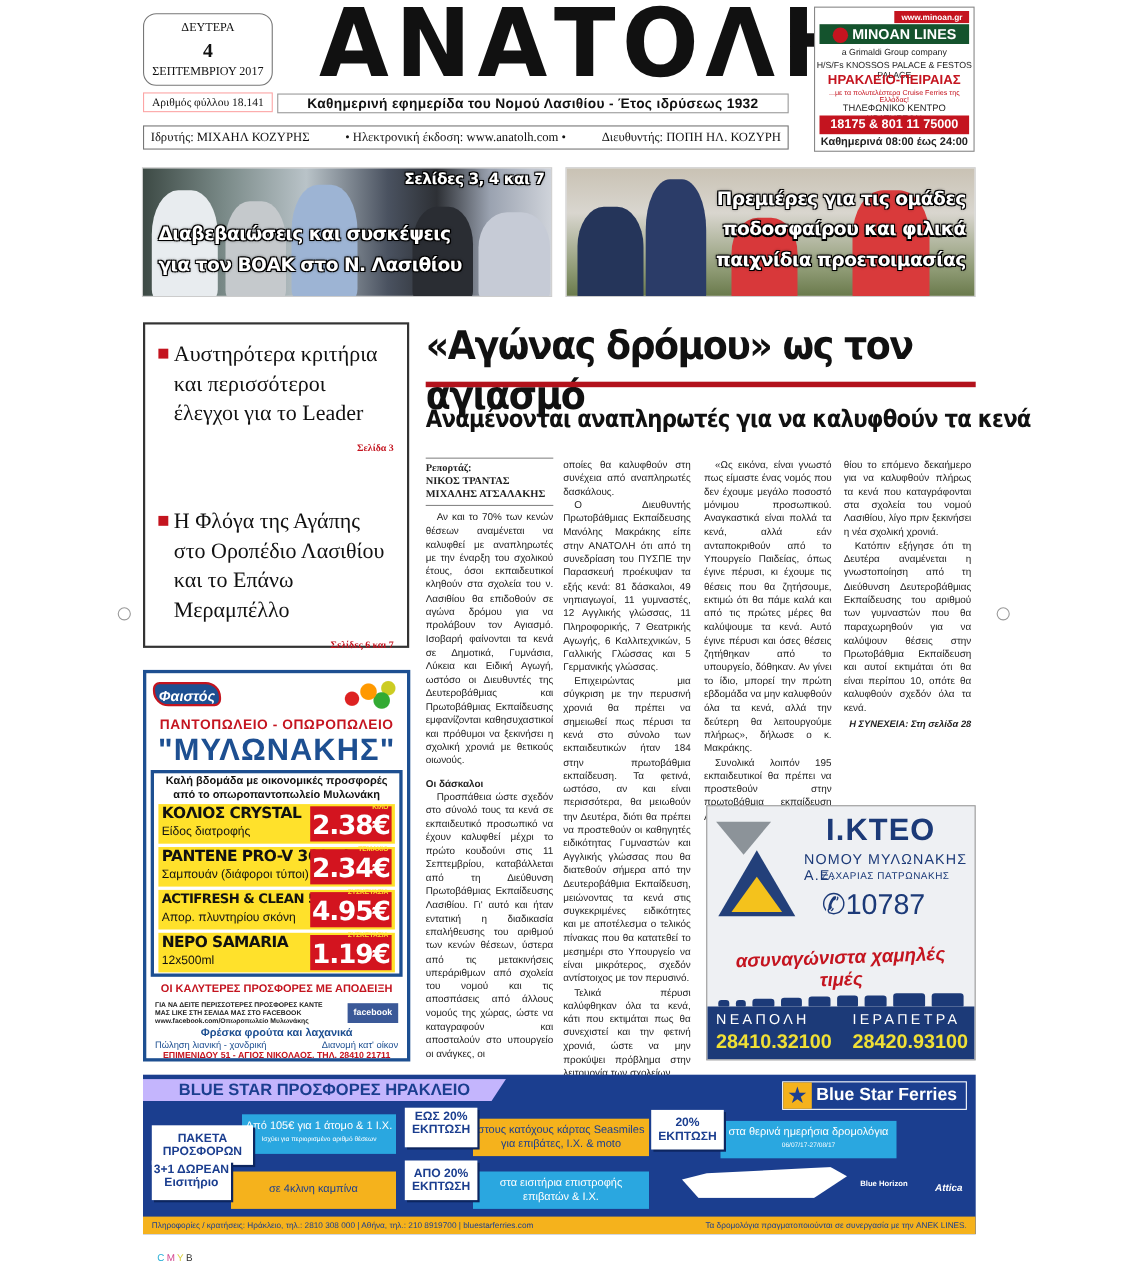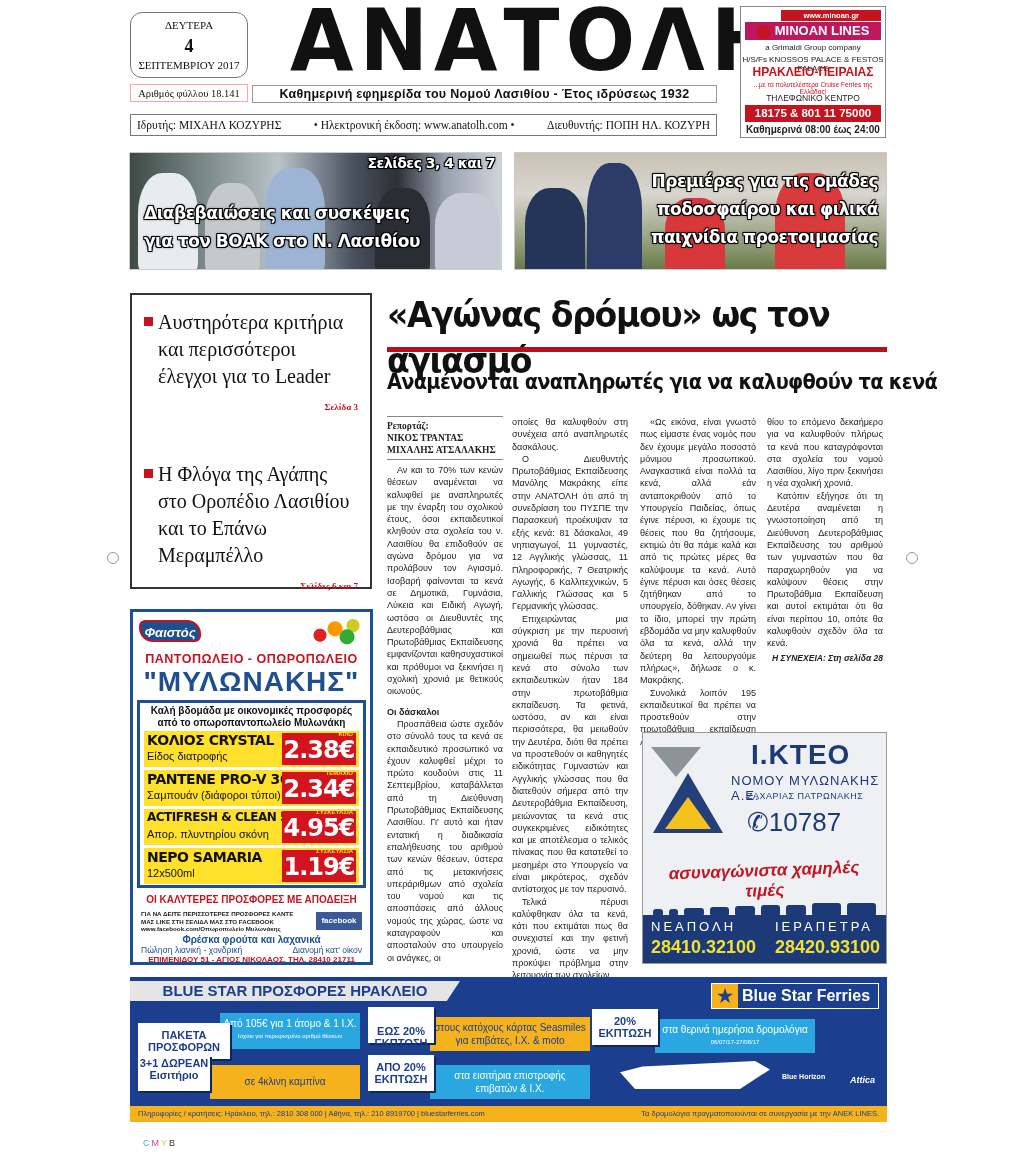--- a/index.html
+++ b/index.html
@@ -7,22 +7,22 @@
 .abs{position:absolute}
 
 .datebox{left:130px;top:12px;width:118px;height:66px;border:1px solid #777;border-radius:12px;text-align:center;font-family:"Liberation Serif",serif;font-size:11px;line-height:1.25;padding-top:6px}
 .datebox .day{font-size:18px;font-weight:bold;margin:2px 0}
 .issue{left:130px;top:84px;width:118px;height:18px;font-family:"Liberation Serif",serif;font-size:10.5px;text-align:center;line-height:18px;border:1px solid #fca5a5}
 .logo{left:290px;top:0;width:430px;height:82px;font-family:"DejaVu Sans",sans-serif;font-weight:bold;font-size:82px;letter-spacing:6px;line-height:82px;text-align:center;color:#111;transform:scaleY(1.05)}
 .tagline{left:252px;top:85px;width:465px;height:18px;border:1px solid #999;font-weight:bold;font-size:12.5px;line-height:16px;text-align:center;letter-spacing:.3px}
 .founders{left:130px;top:114px;width:587px;height:22px;border:1px solid #777;font-family:"Liberation Serif",serif;font-size:11.5px;line-height:20px;display:flex;justify-content:space-between;padding:0 6px}
 
 .minoan{left:740px;top:6px;width:146px;height:132px;border:1px solid #888;background:#fff;font-size:8px;text-align:center;color:#222}
-.minoan .url{position:absolute;right:4px;top:3px;background:#c4141f;color:#fff;font-weight:bold;font-size:7.5px;padding:1px 22px}
-.minoan .brand{position:absolute;left:4px;right:4px;top:15px;height:18px;background:#be185d;color:#fff;font-weight:bold;font-size:13px;line-height:18px}
+.minoan .url{position:absolute;right:4px;top:3px;background:#c4141f;color:#fff;font-weight:bold;font-size:7.5px;padding:1px 6px}
+.minoan .brand{position:absolute;left:4px;right:4px;top:15px;height:18px;background:#14532d;color:#fff;font-weight:bold;font-size:13px;line-height:18px}
 .minoan .brand .dot{display:inline-block;width:14px;height:14px;border-radius:50%;background:#c4141f;vertical-align:middle;margin-right:4px}
 .minoan .l{position:absolute;left:0;right:0}
 .minoan .route{color:#c4141f;font-weight:bold;font-size:12px}
 .minoan .phone{left:4px!important;right:4px!important;background:#c4141f;color:#fff;font-weight:bold;font-size:11.5px;height:17px;line-height:17px}
 
 .photo{top:152px;height:118px;overflow:hidden;border:1px solid #ccc}
 .photo1{left:129px;width:373px;background:linear-gradient(90deg,#3d4a45 0%,#7a8a88 20%,#b9c3c8 40%,#4a5260 60%,#2d3035 72%,#9aa2b0 85%,#cfd3da 100%)}
 .photo2{left:514px;width:373px;background:linear-gradient(180deg,#c9c2b4 0%,#d9d6cf 35%,#8e9a74 80%,#6a7a4c 100%)}
 .fig{position:absolute;border-radius:40% 40% 10% 10%}
 .headline-overlay{position:absolute;color:#fff;font-weight:bold;font-family:"DejaVu Sans",sans-serif;text-shadow:0 0 3px #000,1px 1px 0 #000,-1px -1px 0 #000,1px -1px 0 #000,-1px 1px 0 #000;letter-spacing:-.5px}
@@ -69,21 +69,21 @@
 .ktei .t3{position:absolute;left:104px;top:58px;font-size:9px;color:#1c3a78;letter-spacing:.5px}
 .ktei .ph{position:absolute;left:104px;top:74px;font-size:26px;font-weight:normal;color:#1c3a78}
 .ktei .slog{position:absolute;left:8px;top:128px;right:8px;color:#c4141f;font-weight:bold;font-style:italic;font-size:17px;text-align:center;transform:rotate(-2deg)}
 .ktei .trucks{position:absolute;left:10px;right:10px;top:168px;height:14px;display:flex;gap:6px;align-items:flex-end}
 .ktei .trucks span{background:#1c3a78;height:10px;flex:1;border-radius:3px 3px 1px 1px}
 .ktei .bar{position:absolute;left:0;right:0;bottom:0;height:48px;background:#1c3a78}
 .ktei .c1,.ktei .c2{position:absolute;top:4px;color:#fff;font-size:13px;letter-spacing:3px}
 .ktei .n1,.ktei .n2{position:absolute;top:22px;color:#f0e035;font-weight:bold;font-size:18px}
 
 .bs{left:130px;top:977px;width:757px;height:145px;background:#1b3e8f;overflow:hidden}
-.bs .title{position:absolute;left:0;top:4px;width:330px;height:20px;background:#e5e5e5;clip-path:polygon(0 0,100% 0,96% 100%,0 100%);color:#1b3e8f;font-weight:bold;font-size:15px;line-height:20px;text-align:center}
+.bs .title{position:absolute;left:0;top:4px;width:330px;height:20px;background:#c4b5fd;clip-path:polygon(0 0,100% 0,96% 100%,0 100%);color:#1b3e8f;font-weight:bold;font-size:15px;line-height:20px;text-align:center}
 .bs .brandbox{position:absolute;right:8px;top:6px;width:168px;height:26px;border:1px solid #fff;background:#1b3e8f;color:#fff;font-weight:bold;font-size:16px;line-height:24px;padding-left:30px}
 .bs .brandbox .star{position:absolute;left:0;top:0;width:26px;height:24px;background:#f5b21c;color:#1b3e8f;text-align:center;font-size:18px;line-height:24px}
 .card{position:absolute;background:#fff;color:#1b3e8f;font-weight:bold;text-align:center;font-size:11px;line-height:12px;box-shadow:2px 2px 0 #0d2660}
 .strip{position:absolute;height:34px;font-size:10px;text-align:center;line-height:13px;padding-top:4px}
 .strip.blue{background:#2aa7e0;color:#fff}
 .strip.yel{background:#f5b21c;color:#1b3e8f}
 .bs .ship{position:absolute;left:490px;top:84px;width:150px;height:28px;background:#fff;clip-path:polygon(0 40%,15% 20%,90% 0,100% 30%,80% 100%,10% 100%)}
 .bs .shipname{position:absolute;left:652px;top:96px;color:#fff;font-size:7px;font-weight:bold}
 .bs .attica{position:absolute;right:12px;top:98px;color:#fff;font-size:9px;font-weight:bold;font-style:italic}
 .bs .foot{position:absolute;left:0;right:0;bottom:0;height:16px;background:#f5b21c;color:#1b3e8f;font-size:7.5px;line-height:16px;display:flex;justify-content:space-between;padding:0 8px}
@@ -260,21 +260,21 @@
   <div class="strip blue" style="left:90px;top:36px;width:140px;height:36px">
       <div>Από 105€ για 1 άτομο &amp; 1 Ι.Χ.</div>
       <div style="font-size:6px">Ισχύει για περιορισμένο αριθμό θέσεων</div>
     </div>
   <div class="card" style="left:8px;top:46px;width:92px;height:36px;padding-top:6px">ΠΑΚΕΤΑ ΠΡΟΣΦΟΡΩΝ</div>
 
   <div class="strip yel" style="left:300px;top:40px;width:160px">
       <div>στους κατόχους κάρτας Seasmiles</div>
       <div>για επιβάτες, Ι.Χ. &amp; moto</div>
     </div>
-  <div class="card" style="left:238px;top:30px;width:66px;height:36px;padding-top:18px">ΕΩΣ 20% ΕΚΠΤΩΣΗ</div>
+  <div class="card" style="left:238px;top:30px;width:66px;height:36px;padding-top:2px">ΕΩΣ 20% ΕΚΠΤΩΣΗ</div>
 
   <div class="strip blue" style="left:525px;top:42px;width:160px">
       <div>στα θερινά ημερήσια δρομολόγια</div>
       <div style="font-size:6px">06/07/17-27/08/17</div>
     </div>
   <div class="card" style="left:462px;top:32px;width:66px;height:36px;padding-top:6px">20% ΕΚΠΤΩΣΗ</div>
 
   <div class="strip yel" style="left:80px;top:88px;width:150px;padding-top:10px">
       <div>σε 4κλινη καμπίνα</div>
     </div>

